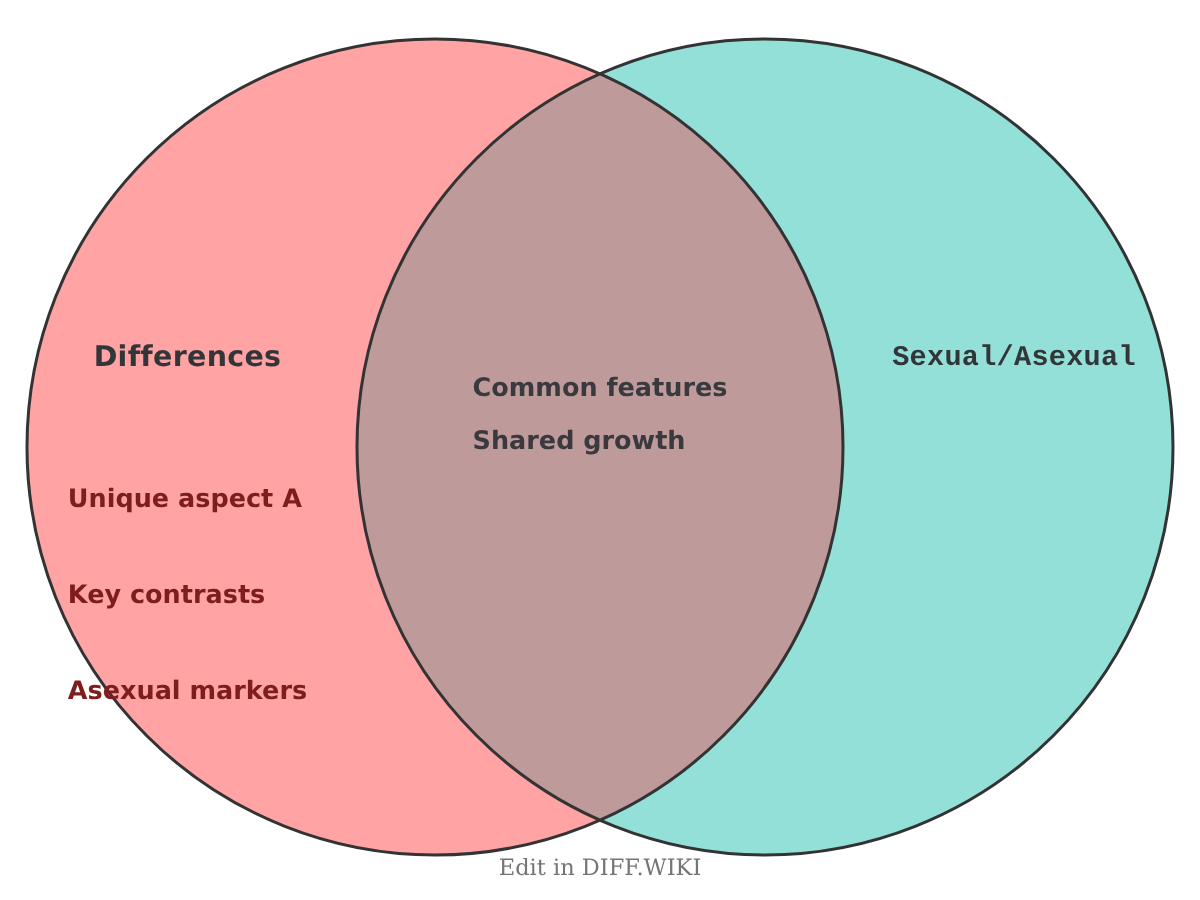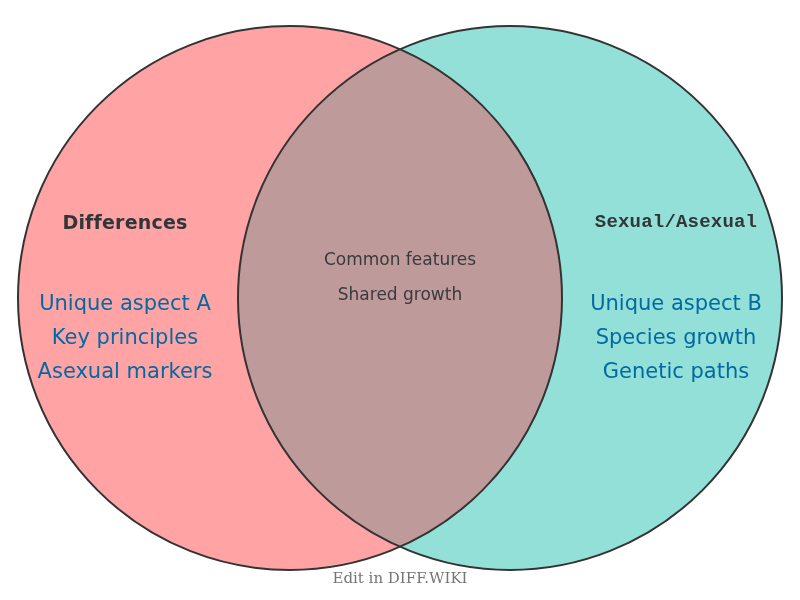--- a/index.html
+++ b/index.html
@@ -21,38 +21,39 @@
     top: 0;
   }
   .set-title {
     position: absolute;
     transform: translateX(-50%);
     white-space: nowrap;
     font-size: 19px;
     font-weight: bold;
     color: #333639;
     letter-spacing: 0.2px;
+    margin-top: 16px;
   }
   .set-title.left  { left: 125px; top: 211px; }
   .set-title.right { left: 676px; top: 211px; font-family: Liberation Mono, monospace; }
   .item-group {
     position: absolute;
     transform: translateX(-50%);
-    text-align: center;
     white-space: nowrap;
-    font-weight: normal;
+    font-weight: bold;
   }
   .item-group.left  { left: 125px; top: 286px; }
   .item-group.right { left: 676px; top: 286px; }
   .item-group.center{ left: 400px; top: 242px; }
   .item-group.left .item,
   .item-group.right .item {
-    font-size: 21px;
+    font-size: 17px;
     line-height: 34px;
-    color: #0369a1;
+    color: #7f1d1d;
+    margin-top: 30px;
   }
   .item-group.center .item {
     font-size: 17px;
     line-height: 35px;
     color: #3a3a3e;
   }
   .caption {
     position: absolute;
     left: 400px;
     top: 569px;
@@ -76,30 +77,25 @@
     <circle cx="290" cy="298" r="272" fill="none" stroke-width="2" stroke="#333333"></circle>
     <circle cx="510" cy="298" r="272" fill="none" stroke-width="2" stroke="#333333"></circle>
   </svg>
 
   <div class="set-title left">Differences</div>
 
   <div class="set-title right">Sexual/Asexual</div>
 
   <div class="item-group left">
     <div class="item">Unique aspect A</div>
-    <div class="item">Key principles</div>
+    <div class="item">Key contrasts</div>
     <div class="item">Asexual markers</div>
   </div>
 
   <div class="item-group center">
     <div class="item">Common features</div>
     <div class="item">Shared growth</div>
   </div>
 
-  <div class="item-group right">
-    <div class="item">Unique aspect B</div>
-    <div class="item">Species growth</div>
-    <div class="item">Genetic paths</div>
-  </div>
 
   <div class="caption">Edit in DIFF.WIKI</div>
 
 </div>
 
 </body></html>

